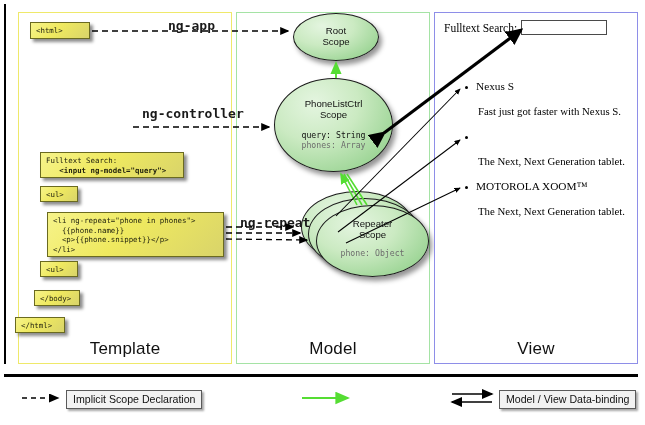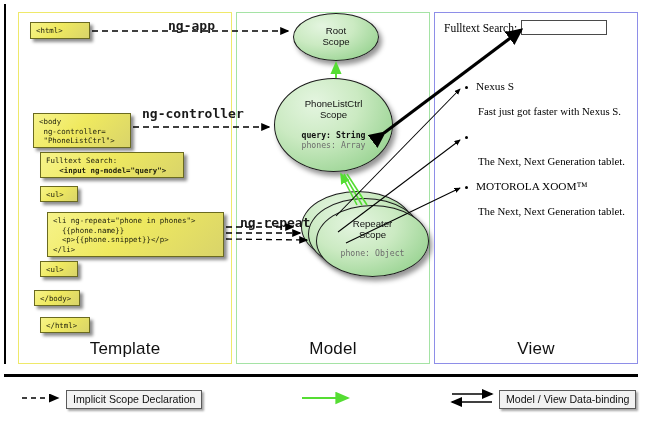--- a/index.html
+++ b/index.html
@@ -42,21 +42,21 @@
     border:1.3px solid #1c1c1c;
     background:radial-gradient(ellipse at 34% 26%, #e4f5e0 0%, #cbeac2 40%, #9fd698 78%, #8ec888 100%);
     box-shadow:3px 4px 5px rgba(0,0,0,.42);
     text-align:center;
   }
   .scope .ttl{font-size:9.6px;line-height:11.4px;color:#111;}
   .scope .fld{
     font-family:"DejaVu Sans Mono","Liberation Mono",monospace;
     font-size:8.2px;line-height:10px;
   }
-  .scope .fld.b{font-weight:bold;color:#101010;}
+  .scope .fld.b{font-weight:normal;color:#101010;}
   .scope .fld.g{color:#6d6d6d;}
 
   
   .view-label{position:absolute;font-family:"Liberation Serif",serif;font-size:11.5px;color:#000;}
   .view-input{
     position:absolute;box-sizing:border-box;background:#fff;
     border:1px solid #4a4a4a;
   }
   .bullet{position:absolute;width:3.4px;height:3.4px;border-radius:50%;background:#000;}
   .v-item{position:absolute;font-family:"Liberation Serif",serif;font-size:11.3px;color:#000;white-space:nowrap;}
@@ -86,39 +86,36 @@
 
   <div class="frame-left"></div>
   <div class="rule"></div>
 
   <div class="col template">
     <div class="col-label">Template</div>
   </div>
 
   <div class="cbox" style="left:30px;top:22px;width:60px;height:17px;">&lt;html&gt;</div>
 
-  <div class="cbox" style="left:33px;top:113px;width:98px;height:35px;">&lt;body
- ng-controller=
- "PhoneListCtrl"&gt;</div>
 
   <div class="cbox" style="left:40px;top:152px;width:144px;height:26px;">Fulltext Search:
    <b>&lt;input ng-model="query"&gt;</b></div>
 
   <div class="cbox" style="left:40px;top:186px;width:38px;height:16px;">&lt;ul&gt;</div>
 
   <div class="cbox" style="left:47px;top:212px;width:177px;height:45px;">&lt;li ng-repeat="phone in phones"&gt;
   {{phone.name}}
   &lt;p&gt;{{phone.snippet}}&lt;/p&gt;
 &lt;/li&gt;</div>
 
   <div class="cbox" style="left:40px;top:261px;width:38px;height:16px;">&lt;ul&gt;</div>
 
   <div class="cbox" style="left:34px;top:290px;width:46px;height:16px;">&lt;/body&gt;</div>
 
-  <div class="cbox" style="left:40px;top:317px;width:50px;height:16px;">&lt;/html&gt;</div>
+  <div class="cbox" style="left:15px;top:317px;width:50px;height:16px;">&lt;/html&gt;</div>
 
   <div class="col model">
     <div class="col-label">Model</div>
   </div>
 
   <div class="scope" style="left:293px;top:13px;width:86px;height:48px;">
     <div class="ttl" style="padding-top:11px;">
       <span>Root</span><br>
       <span>Scope</span>
     </div>

